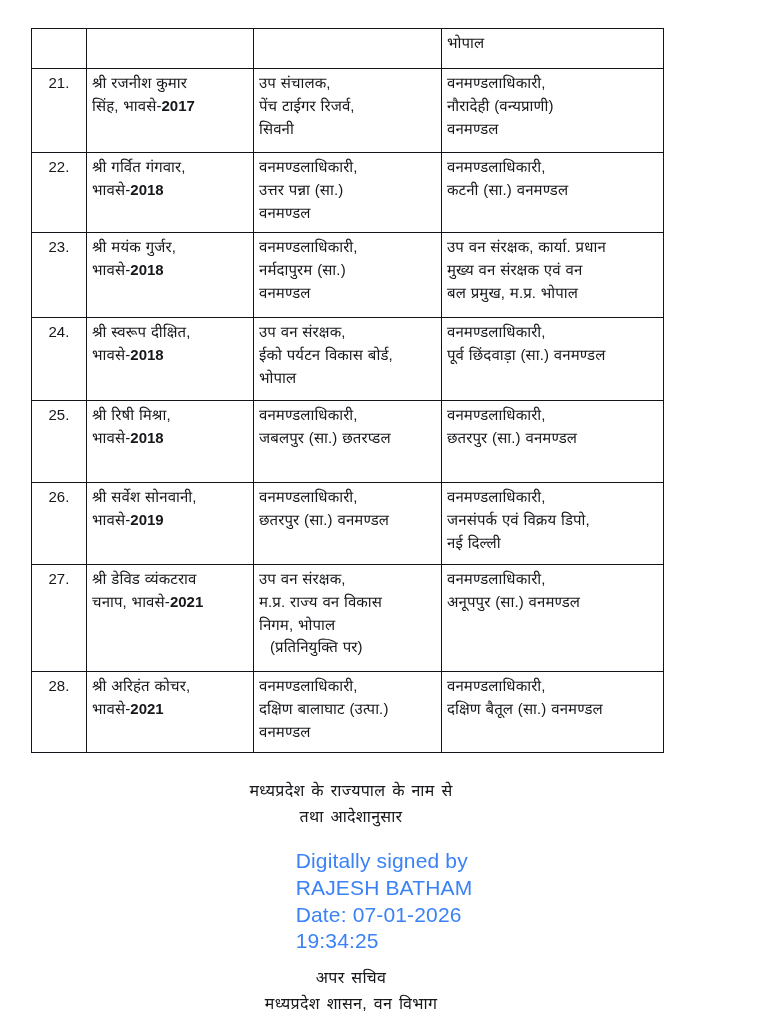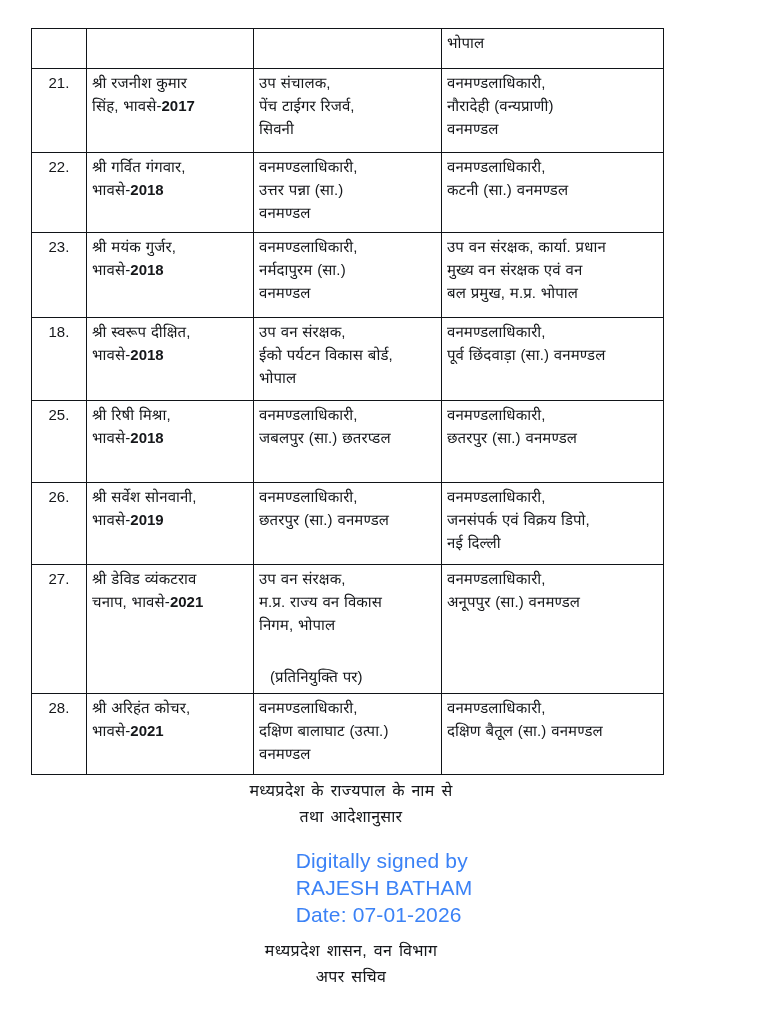--- a/index.html
+++ b/index.html
@@ -60,21 +60,21 @@
   tr.partial-row td {
     border-top: none;
     height: 32px;
     padding-top: 0;
   }
   tr.partial-row td.sno,
   tr.partial-row td.c2,
   tr.partial-row td.c4 { }
 
   .ln { display: block; white-space: nowrap; }
-  .ln.indent { padding-left: 11px; margin-top: 30px; }
+  .ln.indent { padding-left: 11px; }
   .yr { font-weight: bold; letter-spacing: 0; }
 
   
   tr[data-h="84"]  td { height: 76px; }
   tr[data-h="80"]  td { height: 72px; }
   tr[data-h="85"]  td { height: 77px; }
   tr[data-h="83"]  td { height: 75px; }
   tr[data-h="82"]  td { height: 74px; }
   tr[data-h="107"] td { height: 99px; }
   tr[data-h="81"]  td { height: 73px; }
@@ -185,21 +185,21 @@
             <span class="ln">वनमण्डल</span>
           </td>
           <td class="">
             <span class="ln">उप वन संरक्षक, कार्या. प्रधान</span>
             <span class="ln">मुख्य वन संरक्षक एवं वन</span>
             <span class="ln">बल प्रमुख, म.प्र. भोपाल</span>
           </td>
         </tr>
         <tr data-h="83">
           <td class="sno">
-            <span class="ln">18.</span>
+            <span class="ln">24.</span>
           </td>
           <td class="">
             <span class="ln">श्री स्वरूप दीक्षित,</span>
             <span class="ln">भावसे-<span class="yr">2018</span></span>
           </td>
           <td class="">
             <span class="ln">उप वन संरक्षक,</span>
             <span class="ln">ईको पर्यटन विकास बोर्ड,</span>
             <span class="ln">भोपाल</span>
           </td>
@@ -284,21 +284,22 @@
   </table>
 
   <div id="footer">
     <div class="foot-line">मध्यप्रदेश के राज्यपाल के नाम से</div>
     <div class="foot-line">तथा आदेशानुसार</div>
 
     <div id="sig-block">
       <div class="sig-line">Digitally signed by</div>
       <div class="sig-line">RAJESH BATHAM</div>
       <div class="sig-line">Date: 07-01-2026</div>
+      <div class="sig-line">19:34:25</div>
     </div>
 
     <div id="desig-block">
+      <div class="desig-line">अपर सचिव</div>
       <div class="desig-line">मध्यप्रदेश शासन, वन विभाग</div>
-      <div class="desig-line">अपर सचिव</div>
     </div>
   </div>
 
 </div>
 
 </body></html>

